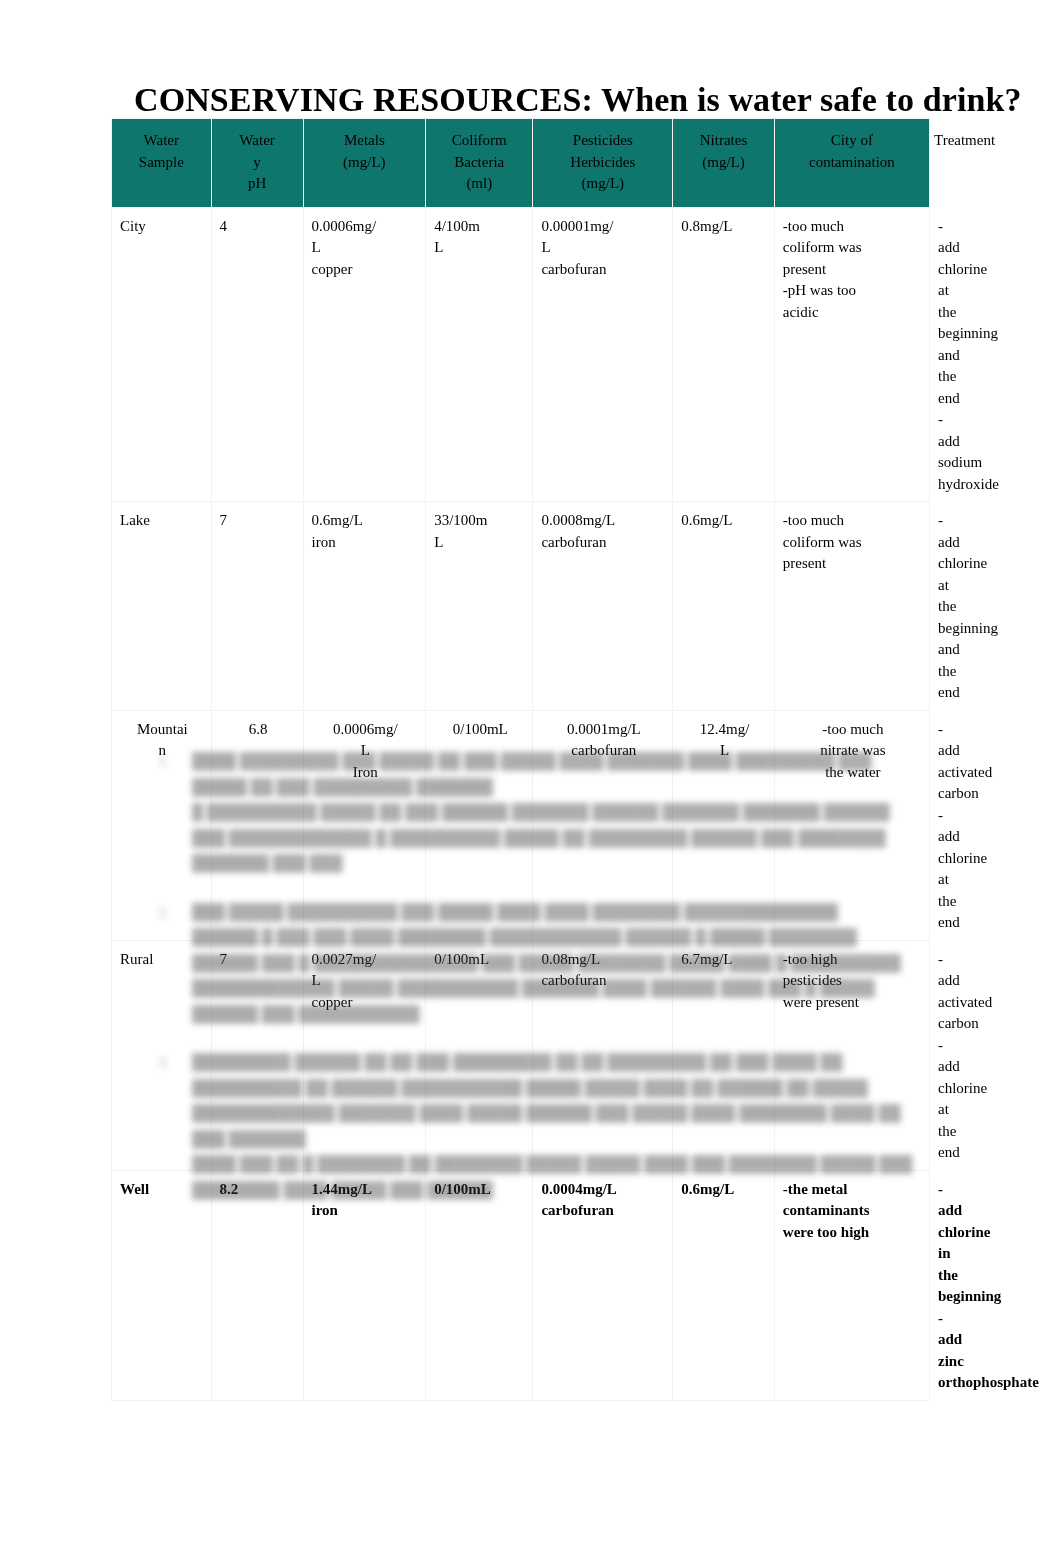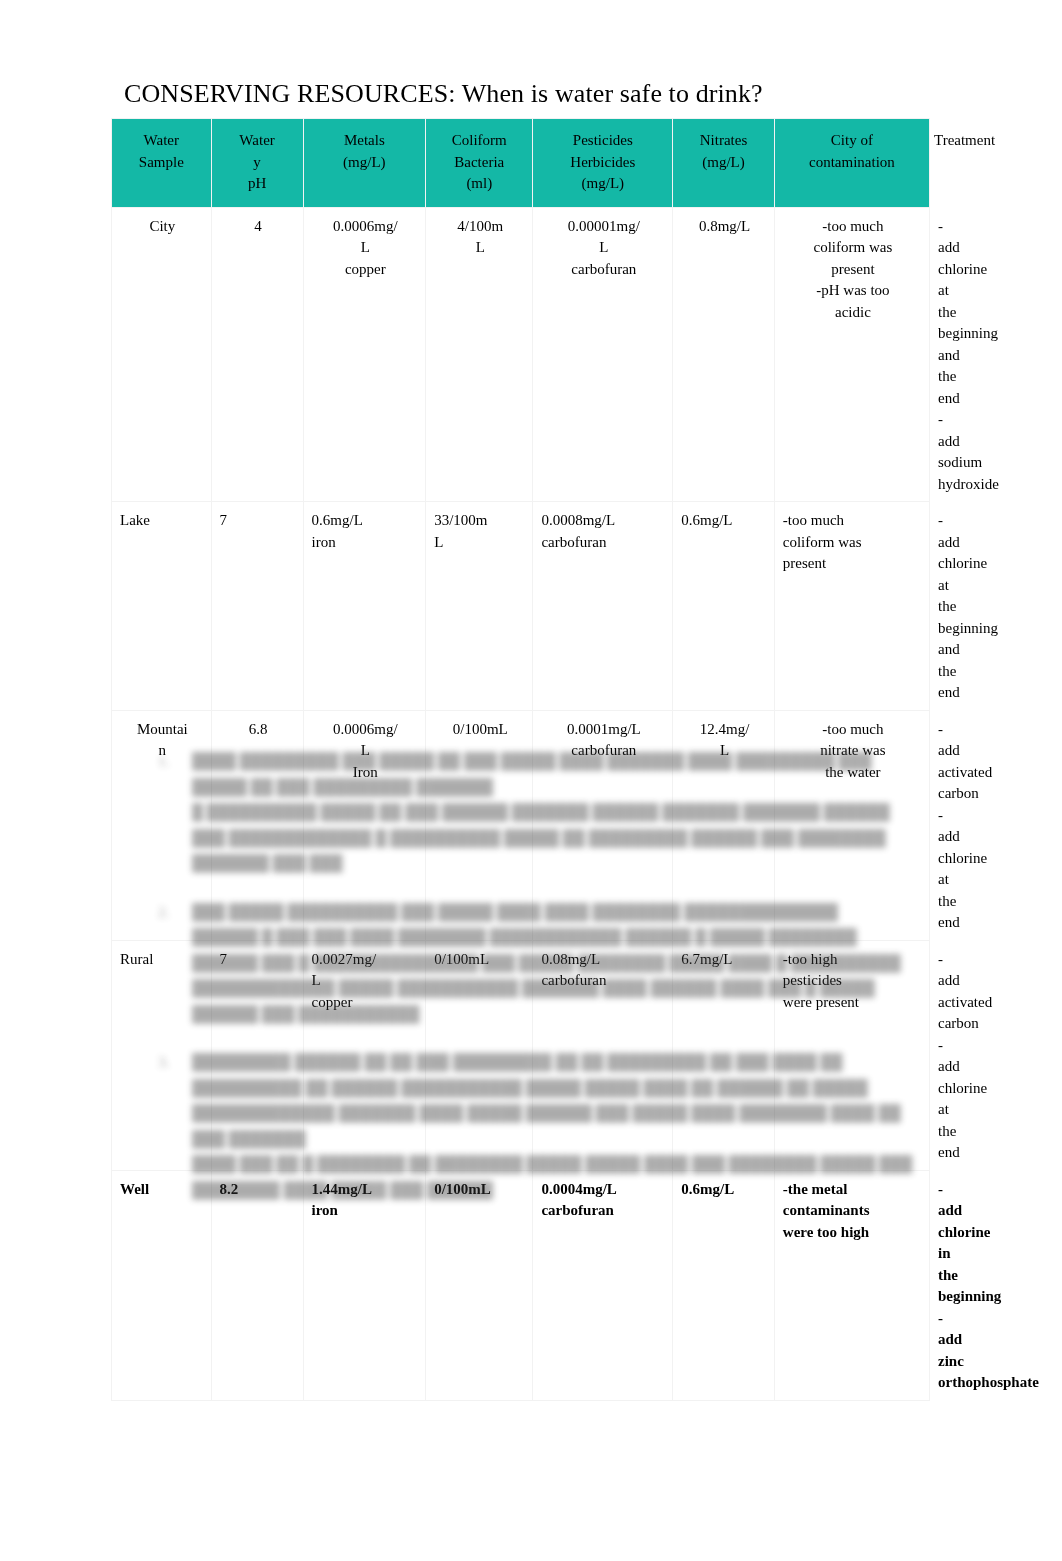--- a/index.html
+++ b/index.html
@@ -19,25 +19,25 @@
   .page {
     position: absolute;
     left: 0; top: 0;
     width: 1062px;
     height: 1561px;
     background: #ffffff;
   }
 
   .doc-title {
     position: absolute;
-    left: 124px;
+    left: 134px;
     top: 60px;
-    font-size: 26px;
+    font-size: 34px;
     line-height: 34px;
-    font-weight: normal;
+    font-weight: bold;
     letter-spacing: 0.1px;
     white-space: nowrap;
   }
 
   
   table.data-table {
     position: absolute;
     left: 111px;
     top: 118px;
     width: 819px;
@@ -48,21 +48,21 @@
   }
   table.data-table td,
   table.data-table th {
     border: 1px solid #f2f2f2;
     padding: 0;
     vertical-align: top;
     font-weight: normal;
   }
 
   thead.table-head th {
-    background: #14b8a6;
+    background: #0f766e;
     text-align: center;
     vertical-align: top;
     padding: 11px 4px 12px 4px;
     height: 71px;
     box-sizing: border-box;
     font-size: 15px;
     line-height: 21.5px;
   }
   thead.table-head th .hdr-line { display: block; }
 
@@ -76,21 +76,21 @@
   col.c-sample { width: 52px; }
   col.c-ph     { width: 48px; }
   col.c-metals { width: 64px; }
   col.c-coli   { width: 56px; }
   col.c-pest   { width: 73px; }
   col.c-nitr   { width: 53px; }
   col.c-type   { width: 81px; }
   col.c-treat  { width: 0px; }
 
   
-  tr.row-city     td { height: 108px; text-align: center; }
+  tr.row-city     td { height: 108px; }
   tr.row-lake     td { height: 105px; }
   tr.row-mountain td { height: 98px; text-align: center; }
   tr.row-rural    td { height: 122px; }
   tr.row-well     td { height: 95px; font-weight: bold; }
 
   
   td.sample-low { padding-top: 49px; }
   td.sample-low2 { padding-top: 27px; }
 
   

